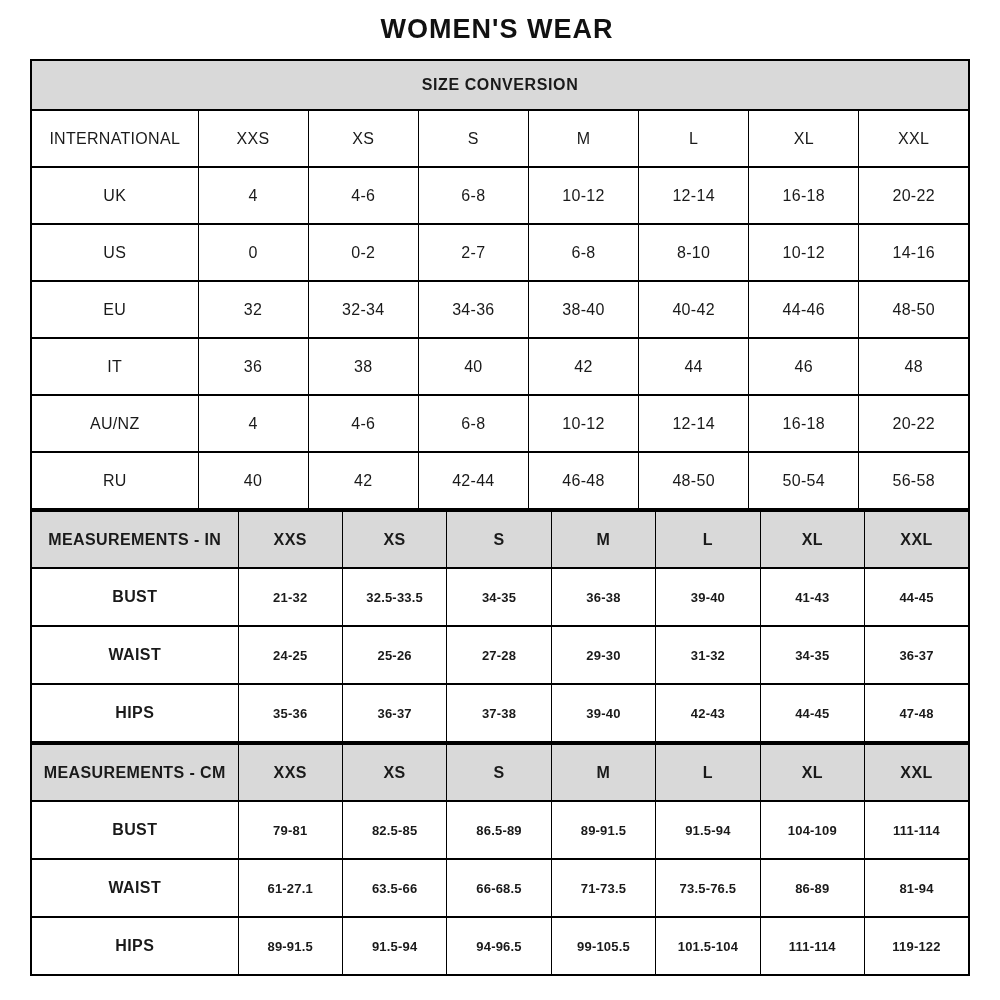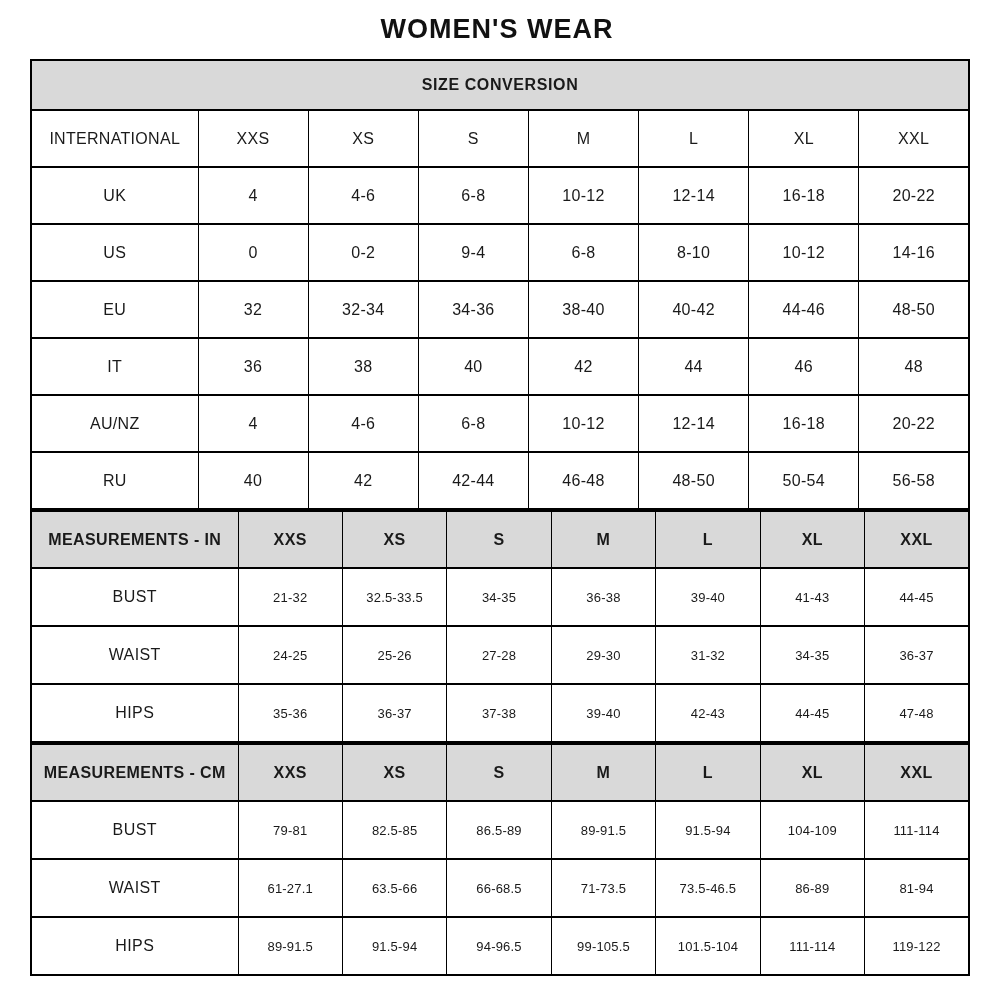--- a/index.html
+++ b/index.html
@@ -56,21 +56,21 @@
   .t2 { margin-bottom: 10px; }
   .t2 th, .t3 th {
     background: #d9d9d9;
     height: 55px;
     font-size: 16px;
     font-weight: 700;
     letter-spacing: 0.4px;
     border-width: 2px;
     margin-left: 31px;
   }
-  .t2 td, .t3 td { height: 56px; font-size: 13px; letter-spacing: 0.2px; }
+  .t2 td, .t3 td { height: 56px; font-size: 13px; letter-spacing: 0.2px; font-weight: bold; }
   .t2 td.rowlabel, .t3 td.rowlabel { font-size: 16px; letter-spacing: 0.4px; }
 </style>
 </head>
 <body>
 
 <div class="page">
 
   <h1 class="title">WOMEN'S WEAR</h1>
 
   <table class="tbl t1">
@@ -107,21 +107,21 @@
           <td>6-8</td>
           <td>10-12</td>
           <td>12-14</td>
           <td>16-18</td>
           <td>20-22</td>
         </tr>
         <tr>
           <td class="rowlabel">US</td>
           <td>0</td>
           <td>0-2</td>
-          <td>9-4</td>
+          <td>2-7</td>
           <td>6-8</td>
           <td>8-10</td>
           <td>10-12</td>
           <td>14-16</td>
         </tr>
         <tr>
           <td class="rowlabel">EU</td>
           <td>32</td>
           <td>32-34</td>
           <td>34-36</td>
@@ -249,21 +249,21 @@
           <td>91.5-94</td>
           <td>104-109</td>
           <td>111-114</td>
         </tr>
         <tr>
           <td class="rowlabel">WAIST</td>
           <td>61-27.1</td>
           <td>63.5-66</td>
           <td>66-68.5</td>
           <td>71-73.5</td>
-          <td>73.5-46.5</td>
+          <td>73.5-76.5</td>
           <td>86-89</td>
           <td>81-94</td>
         </tr>
         <tr>
           <td class="rowlabel">HIPS</td>
           <td>89-91.5</td>
           <td>91.5-94</td>
           <td>94-96.5</td>
           <td>99-105.5</td>
           <td>101.5-104</td>

